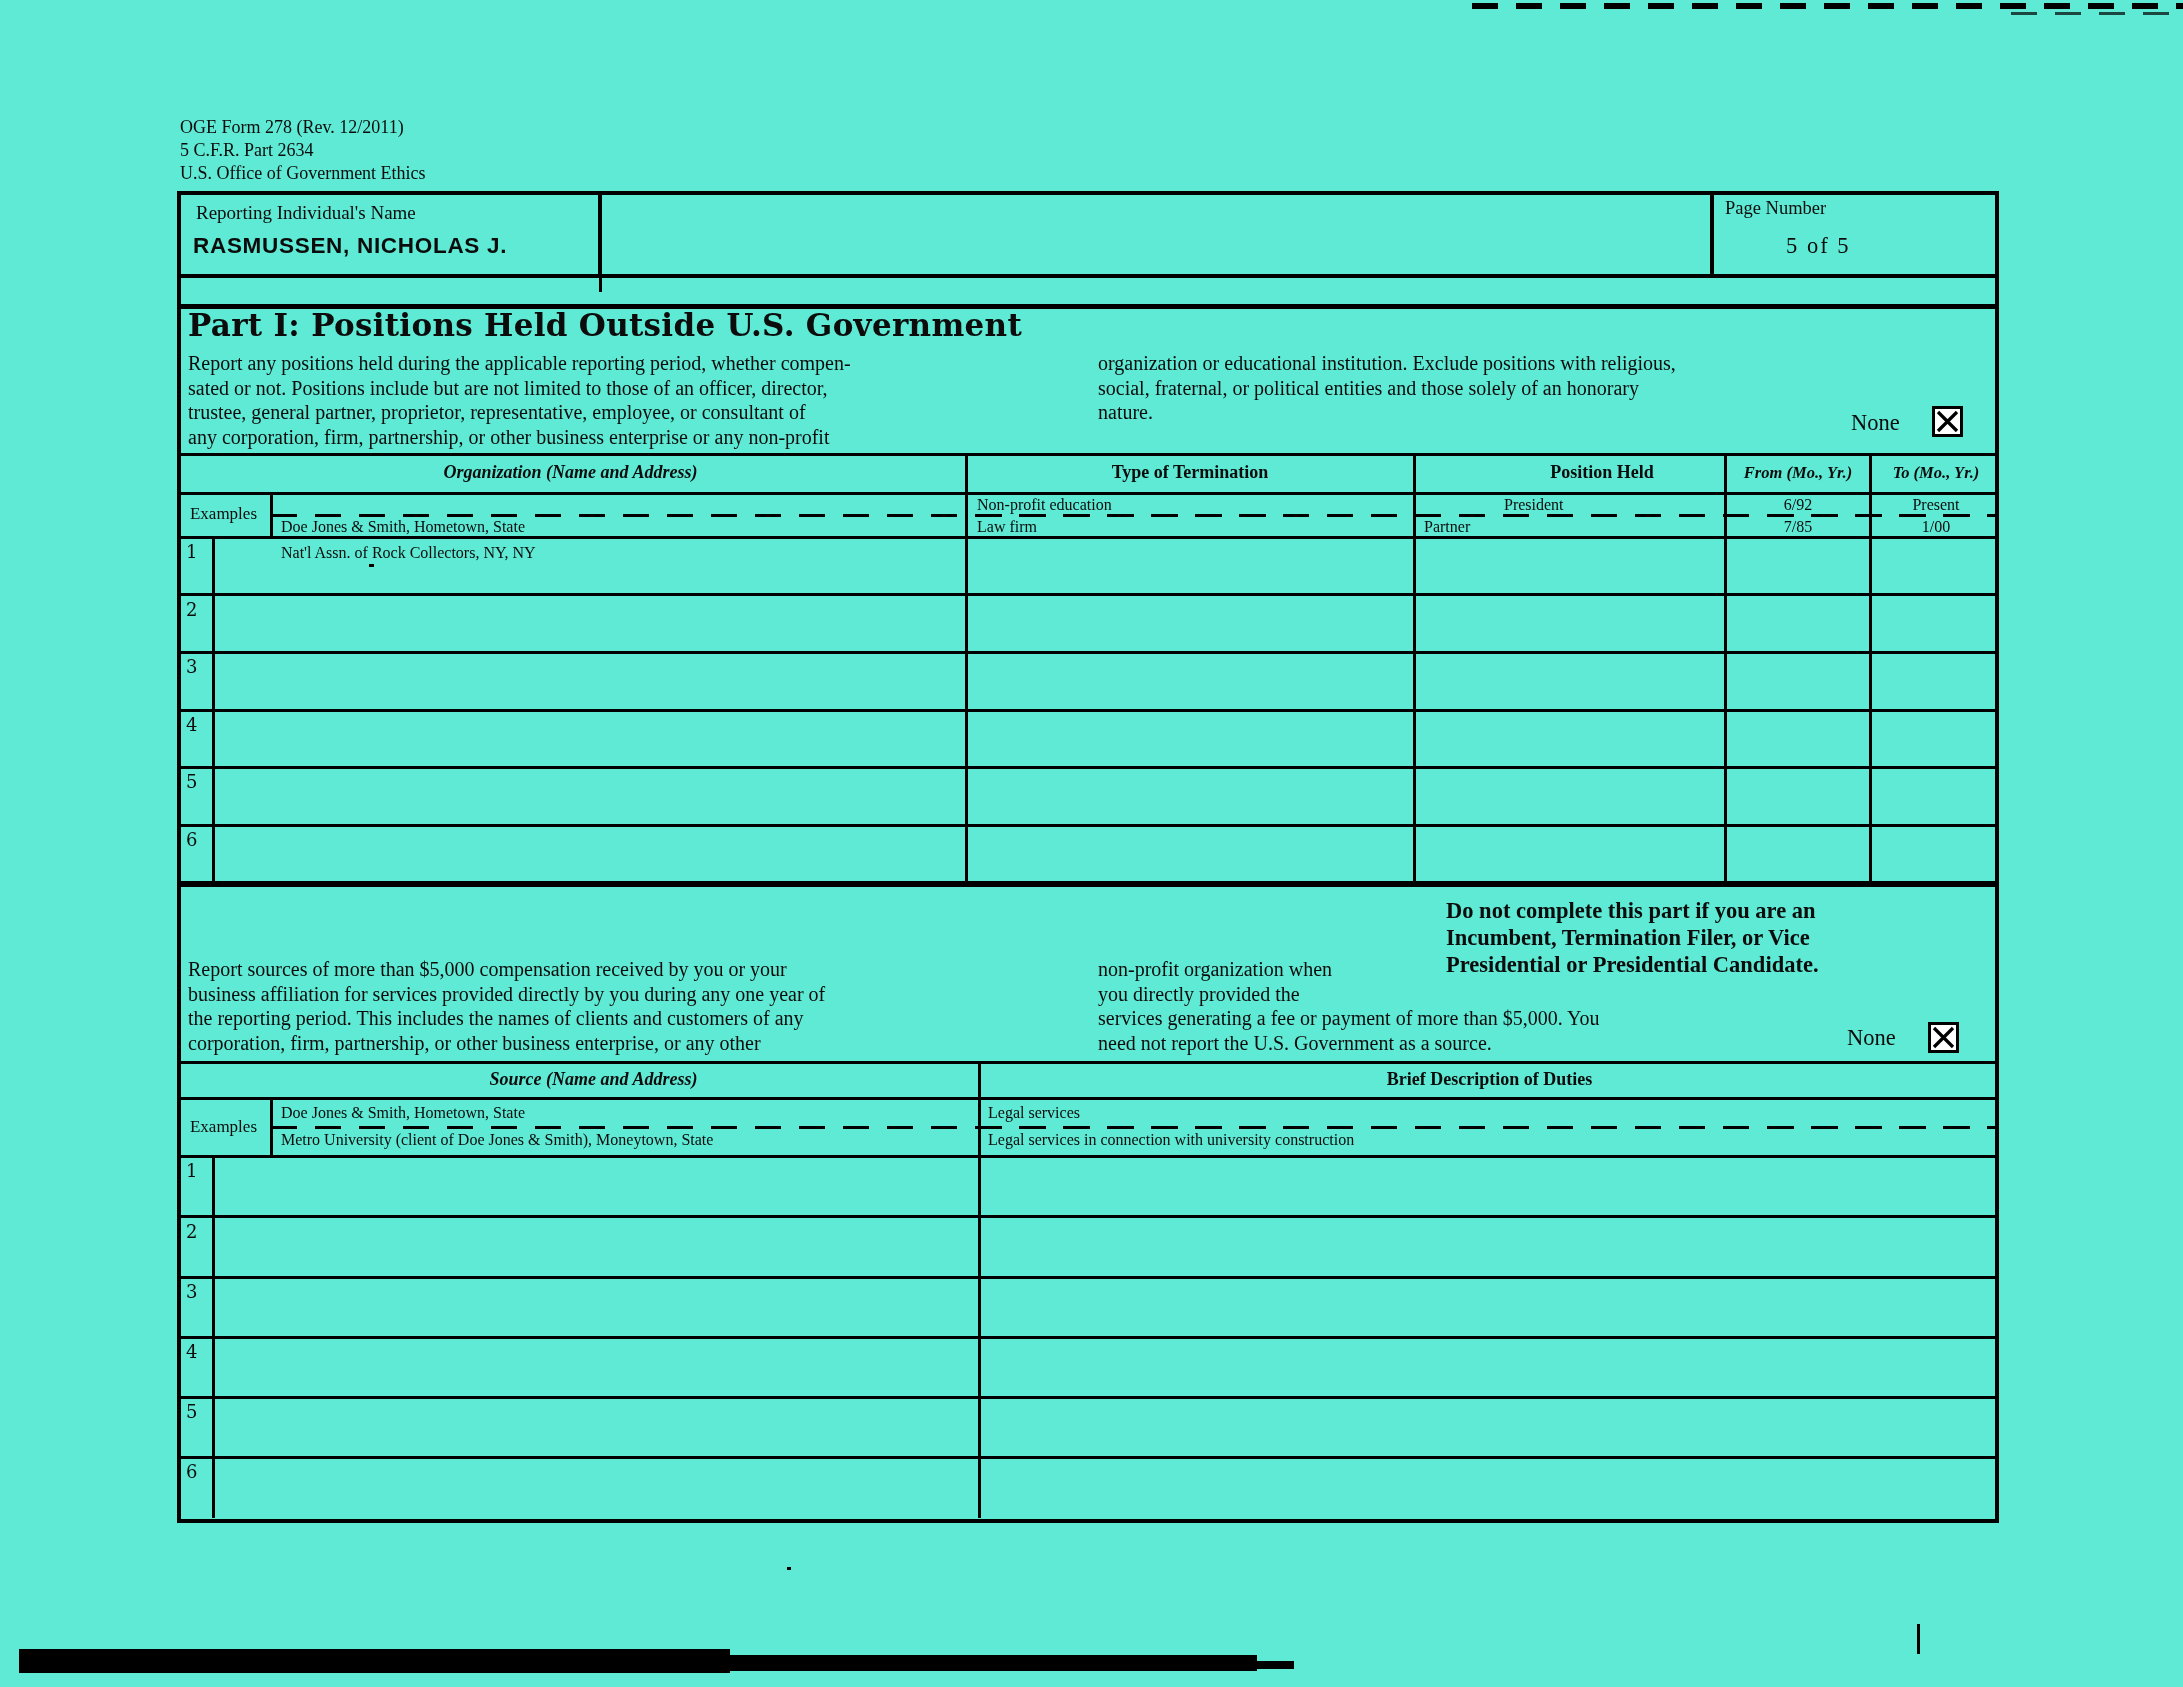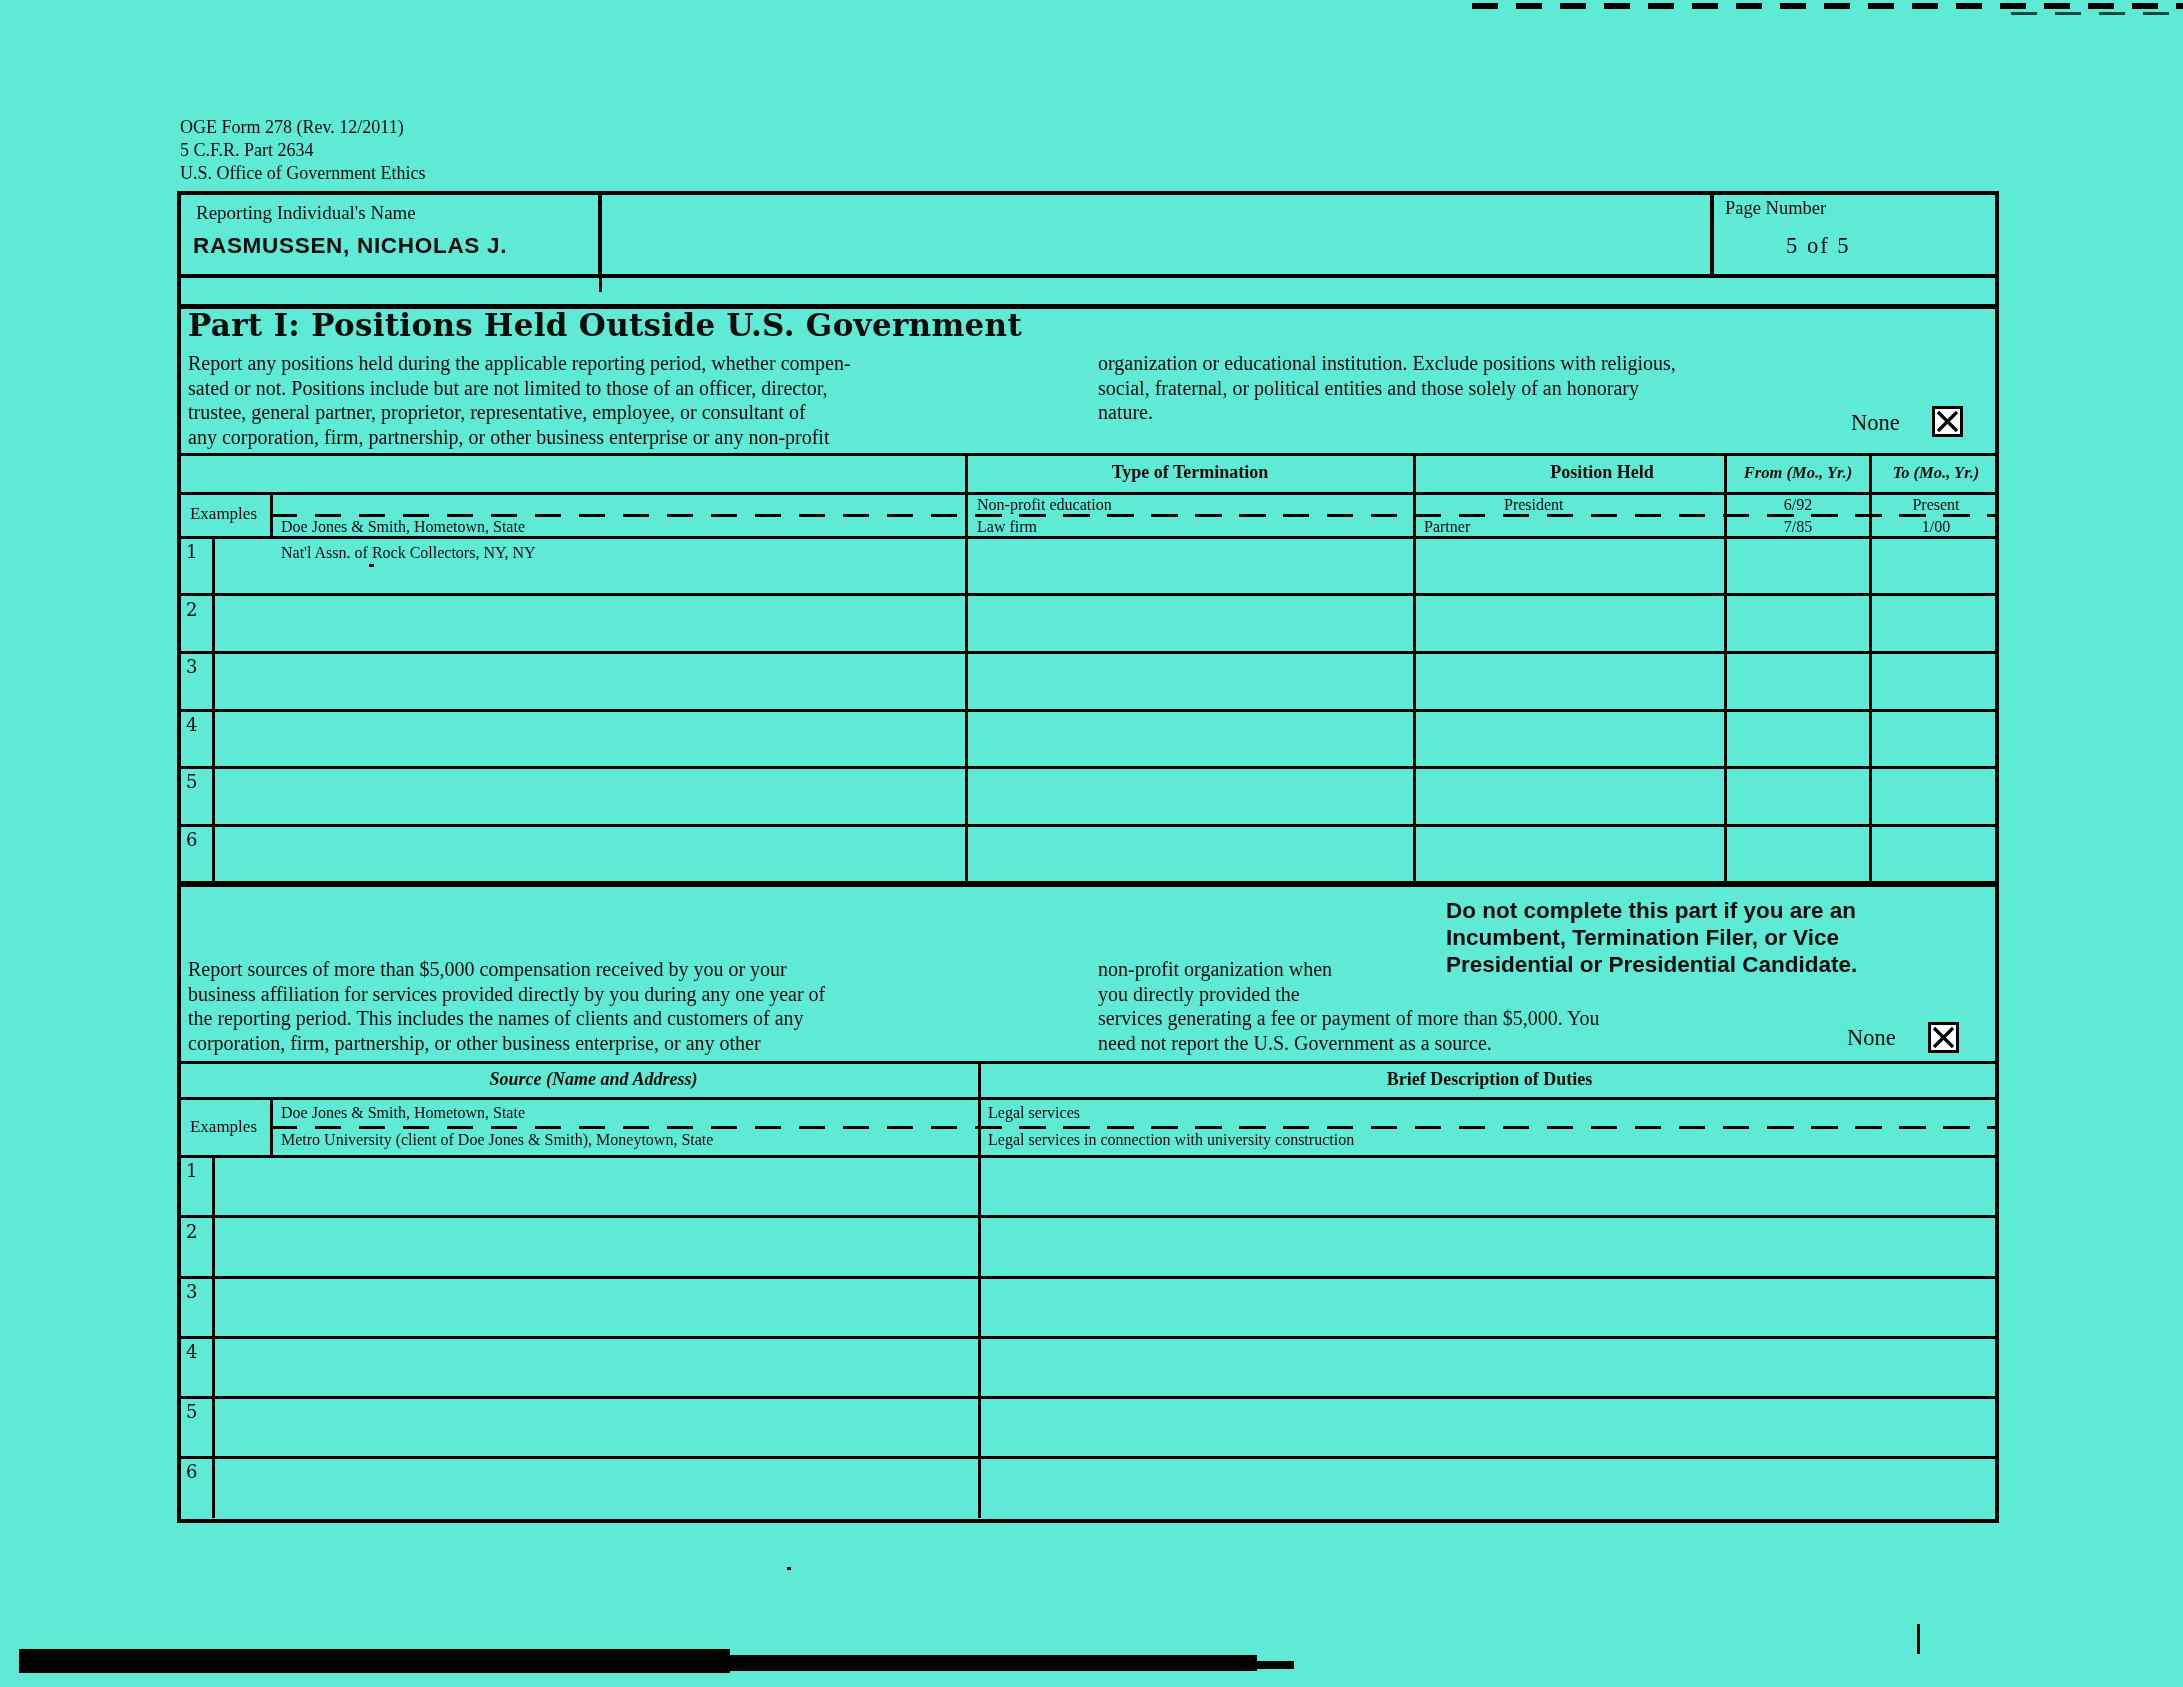--- a/index.html
+++ b/index.html
@@ -75,20 +75,21 @@
   <div class="hline" style="left:177px;top:536px;width:1822px;height:2.6px;"></div>
   <div class="dashline" style="left:271px;top:514px;width:1728px;"></div>
 
   <div class="vline" style="left:965px;top:453px;width:2.6px;height:430px;"></div>
   <div class="vline" style="left:1413px;top:453px;width:2.6px;height:430px;"></div>
   <div class="vline" style="left:1724px;top:453px;width:2.6px;height:430px;"></div>
   <div class="vline" style="left:1869px;top:453px;width:2.6px;height:430px;"></div>
   <div class="vline" style="left:270px;top:492px;width:2.6px;height:44px;"></div>
   <div class="vline" style="left:212px;top:536px;width:2.6px;height:347px;"></div>
 
+  <div class="abs c hdr27 it" style="left:177px;top:462px;width:787px;">Organization (Name and Address)</div>
   <div class="abs c hdr27" style="left:967px;top:462px;width:446px;">Type of Termination</div>
   <div class="abs c hdr27" style="left:1416px;top:462px;width:372px;">Position Held</div>
   <div class="abs c it" style="left:1727px;top:463px;width:142px;font-size:16.5px;font-weight:bold;">From (Mo., Yr.)</div>
   <div class="abs c it" style="left:1872px;top:463px;width:128px;font-size:16.5px;font-weight:bold;">To (Mo., Yr.)</div>
 
   <div class="abs" style="left:177px;top:504px;width:93px;text-align:center;font-size:17px;">Examples</div>
 
   <div class="abs ex24" style="left:281px;top:496px;margin-top:48px;">Nat'l Assn. of Rock Collectors, NY, NY</div>
   <div class="abs ex24" style="left:977px;top:496px;">Non-profit education</div>
   <div class="abs ex24" style="left:1504px;top:496px;">President</div>
@@ -109,21 +110,21 @@
 
   <div class="rownum" style="top:541px;">1</div>
   <div class="rownum" style="top:599px;">2</div>
   <div class="rownum" style="top:656px;">3</div>
   <div class="rownum" style="top:714px;">4</div>
   <div class="rownum" style="top:771px;">5</div>
   <div class="rownum" style="top:829px;">6</div>
 
   <div class="hline" style="left:177px;top:881px;width:1822px;height:6px;"></div>
 
-  <div class="abs pre bold" style="left:1446px;top:897px;width:543px;font-size:22.5px;line-height:27px;font-family:Liberation Sans, sans-serif;">Do not complete this part if you are an
+  <div class="abs pre bold" style="left:1446px;top:897px;width:543px;font-size:22.5px;line-height:27px;font-family:Liberation Serif, serif;">Do not complete this part if you are an
 Incumbent, Termination Filer, or Vice
 Presidential or Presidential Candidate.</div>
   <div class="abs pre body30" style="left:188px;top:957px;width:920px;">Report sources of more than $5,000 compensation received by you or your
 business affiliation for services provided directly by you during any one year of
 the reporting period. This includes the names of clients and customers of any
 corporation, firm, partnership, or other business enterprise, or any other</div>
   <div class="abs pre body30" style="left:1098px;top:957px;width:688px;">non-profit organization when
 you directly provided the
 services generating a fee or payment of more than $5,000. You
 need not report the U.S. Government as a source.</div>

